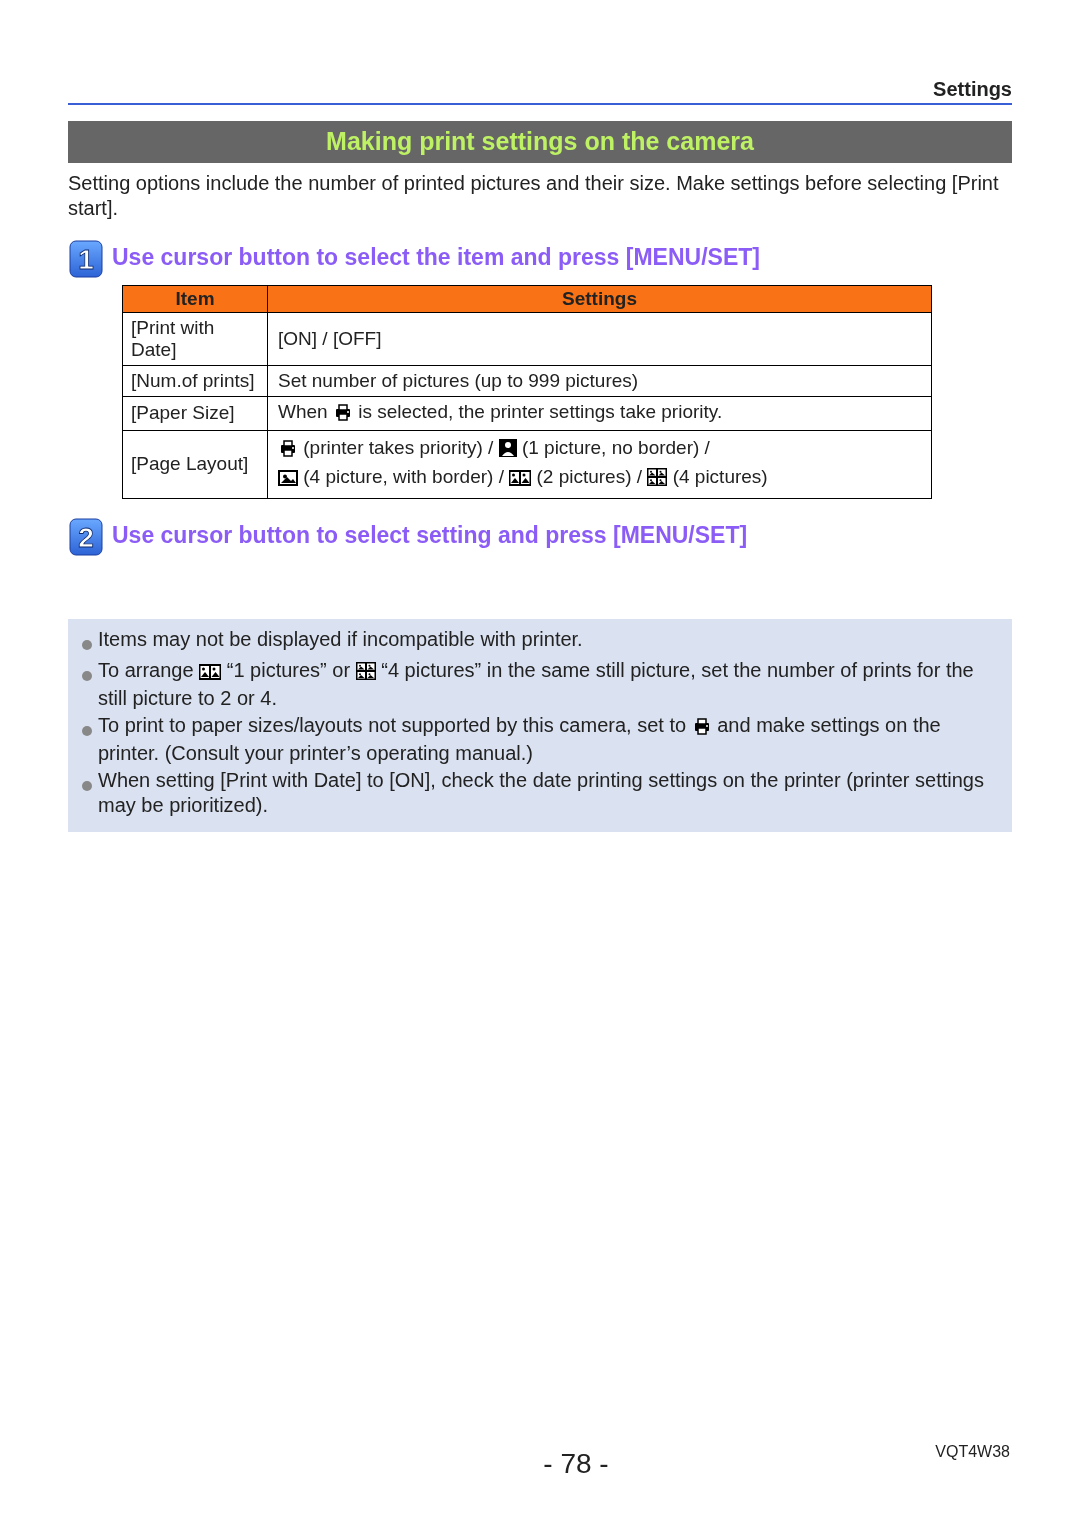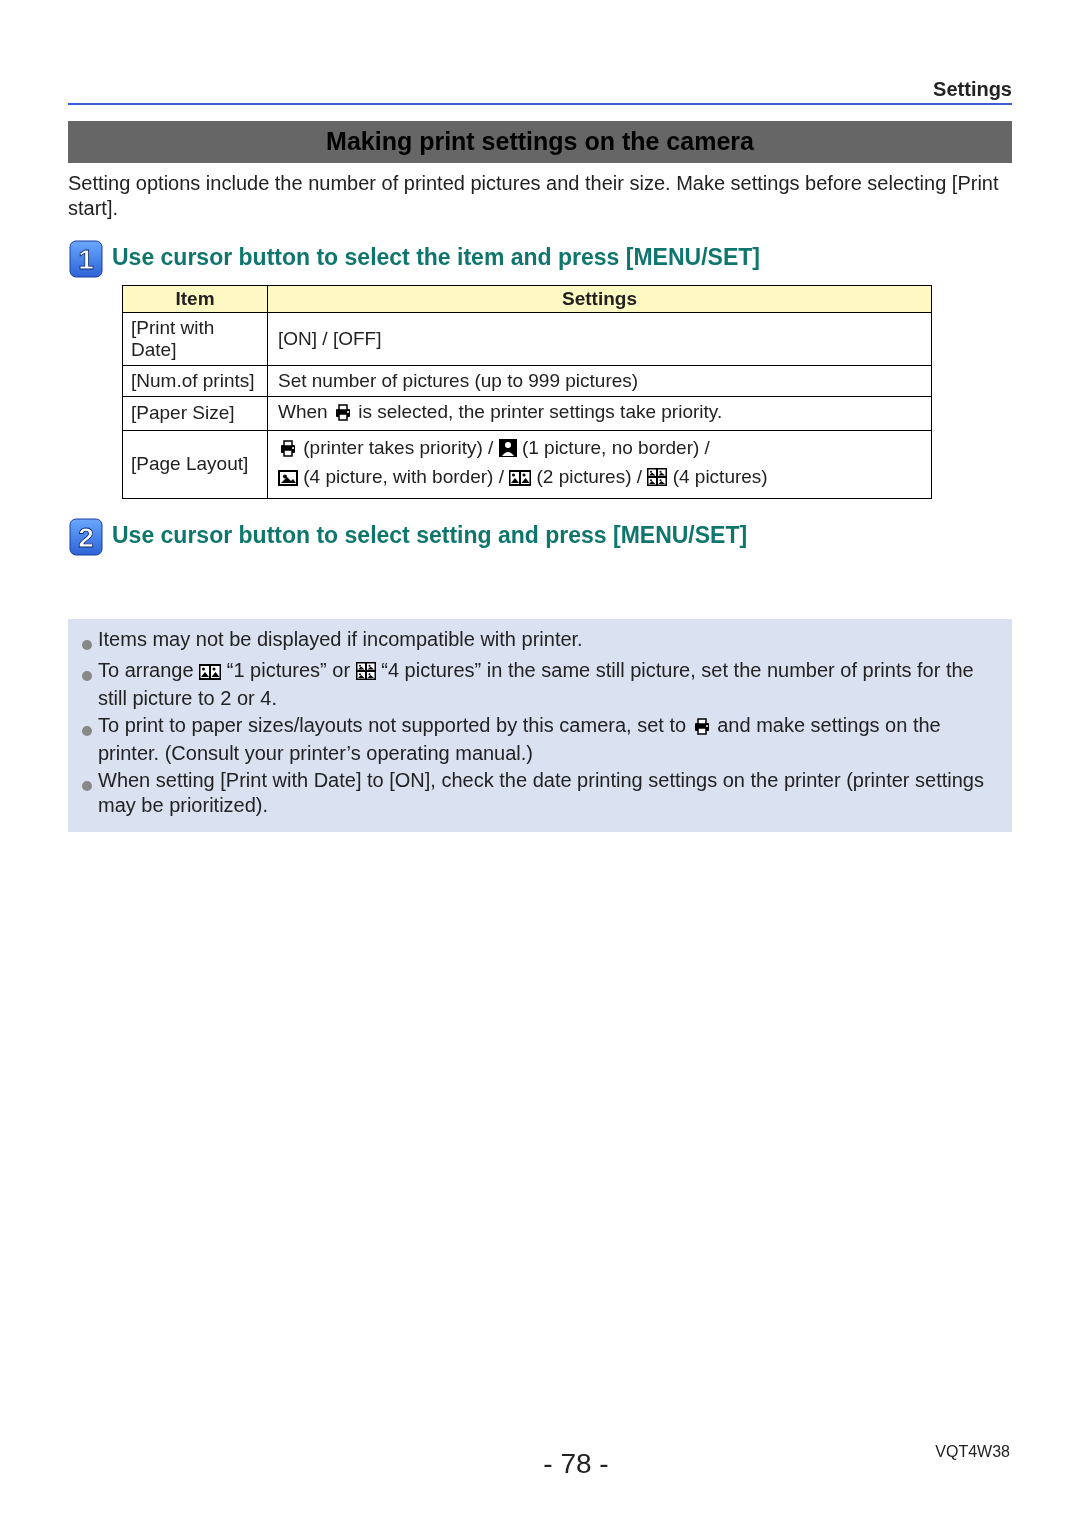--- a/index.html
+++ b/index.html
@@ -22,21 +22,21 @@
     font-weight: bold;
     font-size: 20px;
     padding-bottom: 2px;
   }
   .topline {
     border-top: 2px solid #3a5ed6;
     margin-bottom: 16px;
   }
   .section-bar {
     background: #666;
-    color: #000000;
+    color: #bef264;
     text-align: center;
     font-weight: bold;
     font-size: 25px;
     padding: 6px 0 7px 0;
     margin-bottom: 8px;
   }
   .intro {
     font-size: 20px;
     line-height: 1.25;
     margin-bottom: 18px;
@@ -51,37 +51,37 @@
     flex: 0 0 36px;
     height: 40px;
     display: inline-flex;
     align-items: center;
     justify-content: center;
   }
   .badge-svg { width: 34px; height: 38px; }
   .step-title {
     font-size: 23px;
     font-weight: bold;
-    color: #0f766e;
+    color: #8b5cf6;
     padding-top: 5px;
   }
   table.settings {
     border-collapse: collapse;
     margin-left: 54px;
     width: 810px;
     margin-bottom: 18px;
   }
   table.settings th, table.settings td {
     border: 1px solid #000;
     font-size: 19px;
     text-align: left;
     vertical-align: middle;
   }
   table.settings th {
-    background: #fef9c3;
+    background: #f97316;
     font-weight: bold;
     text-align: center;
     padding: 2px 6px;
   }
   table.settings td {
     padding: 4px 10px;
   }
   table.settings td.item-col {
     width: 130px;
     padding: 4px 6px 4px 8px;

